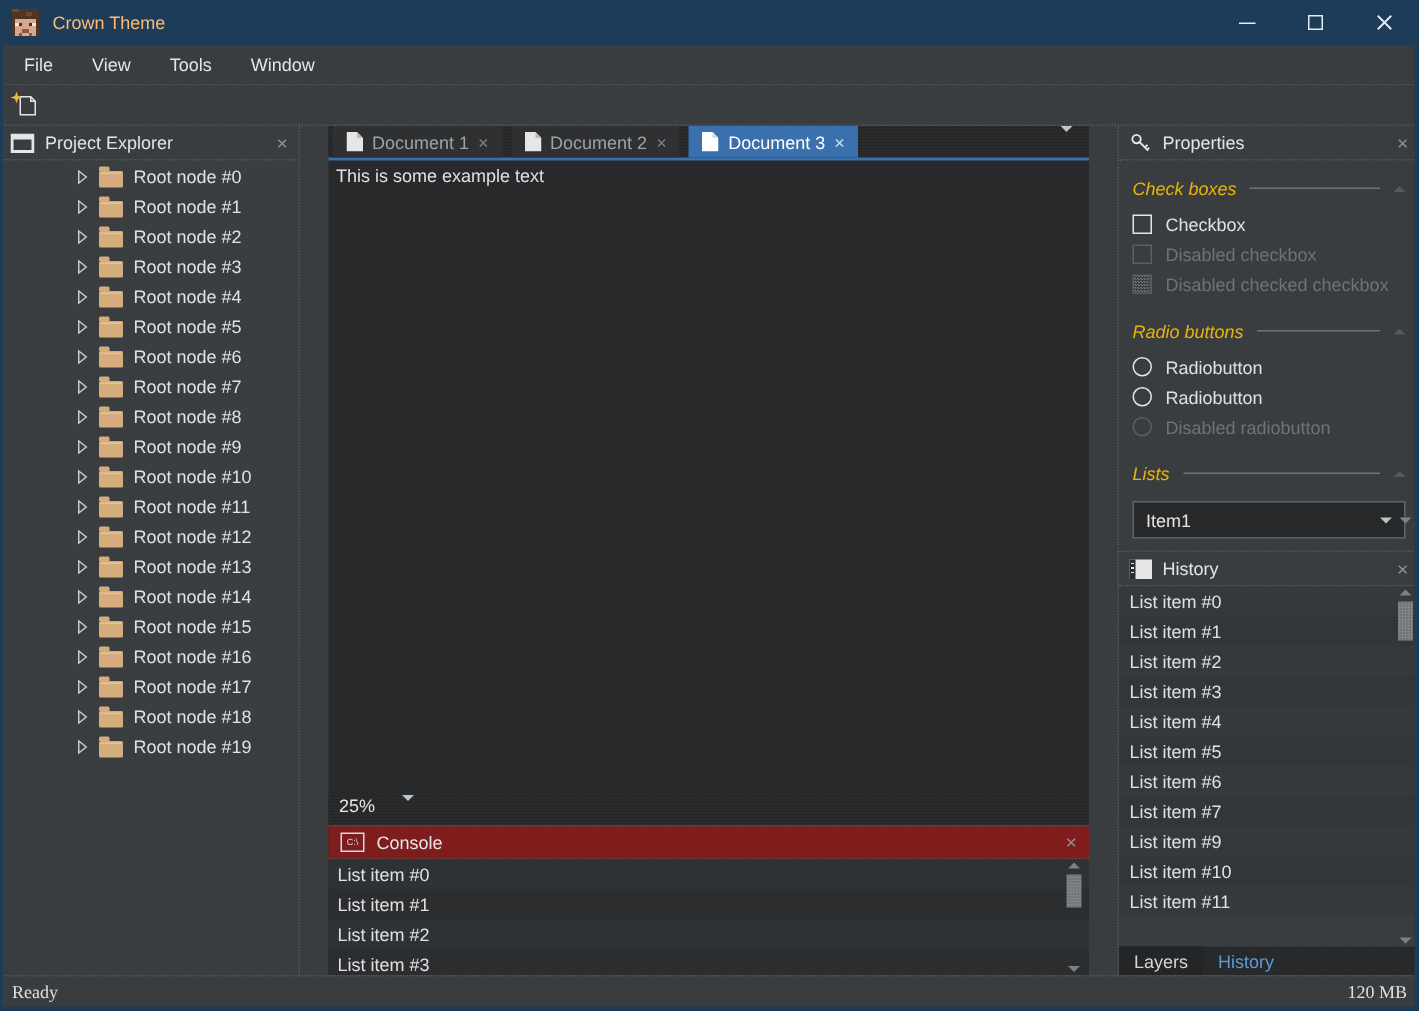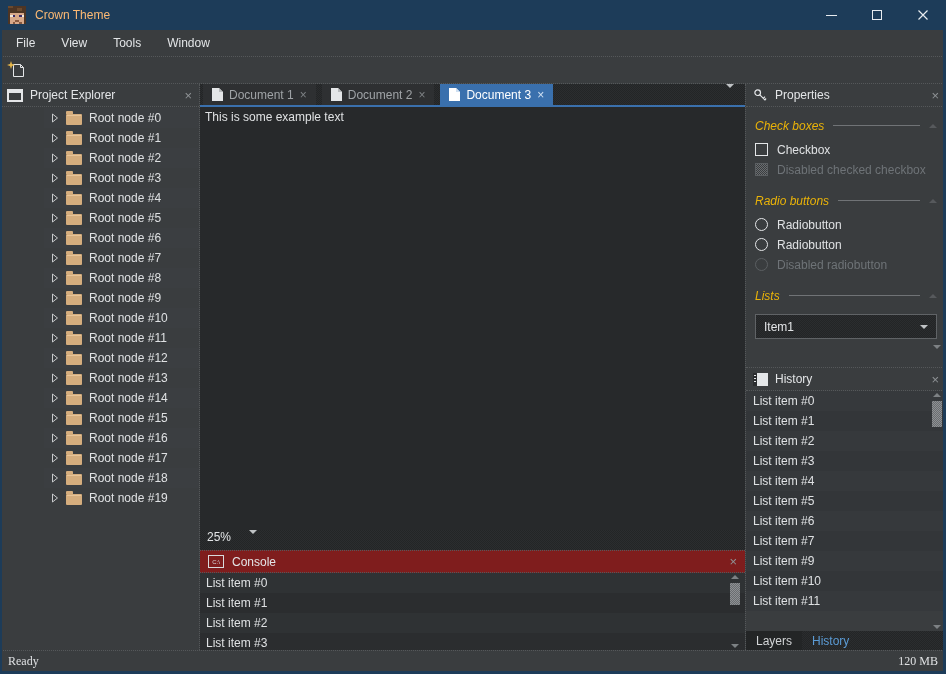--- a/index.html
+++ b/index.html
@@ -25,21 +25,21 @@
   .glyph-max { width:10px; height:10px; border:1px solid #e8ecf0; }
 
   
   .menubar { height:27px; flex:none; display:flex; align-items:center; padding-left:3px; border-bottom:1px dotted #55585a; background:#3a3d3f; }
   .menu-item { padding:0 13px; line-height:26px; color:#e3e5e7; }
 
   
   .toolbar { height:27px; flex:none; display:flex; align-items:center; padding-left:7px; border-bottom:1px dotted #55585a; background:#3a3d3f; }
 
   
-  .main { flex:1; min-height:0; display:flex; }
+  .main { flex:1; min-height:0; display:flex;gap:19px; }
 
   .panel-header { height:23px; flex:none; display:flex; align-items:center; gap:7px; padding:0 7px; border-bottom:1px dotted #55585a; color:#e3e5e7; }
   .x-close { margin-left:auto; color:#8f9396; font-size:13px; line-height:1; cursor:default; }
 
   
   .left-panel { width:200px; flex:none; display:flex; flex-direction:column; border-right:1px dotted #55585a; background:#3a3d3f; }
   .tree { flex:1; overflow:hidden; padding-top:1px; }
   .tree-row { height:20px; display:flex; align-items:center; gap:7px; padding-left:7px;margin-left:44px; }
   .tree-row:nth-child(odd) { background:#3b3e41; }
   .tree-chevron { flex:none; display:flex; }
@@ -469,20 +469,24 @@
         <div class="group-header">
           <span>Check boxes</span>
           <span class="group-line"></span>
           <span class="chev-up"></span>
         </div>
         <div class="ctl-row">
           <span class="cb"></span>
           <span>Checkbox</span>
         </div>
         <div class="ctl-row">
+          <span class="cb disabled-ctl"></span>
+          <span class="lbl-disabled">Disabled checkbox</span>
+        </div>
+        <div class="ctl-row">
           <span class="cb disabled-ctl checked-dither"></span>
           <span class="lbl-disabled">Disabled checked checkbox</span>
         </div>
 
         <div class="group-header" style="margin-top:8px;">
           <span>Radio buttons</span>
           <span class="group-line"></span>
           <span class="chev-up"></span>
         </div>
         <div class="ctl-row">

